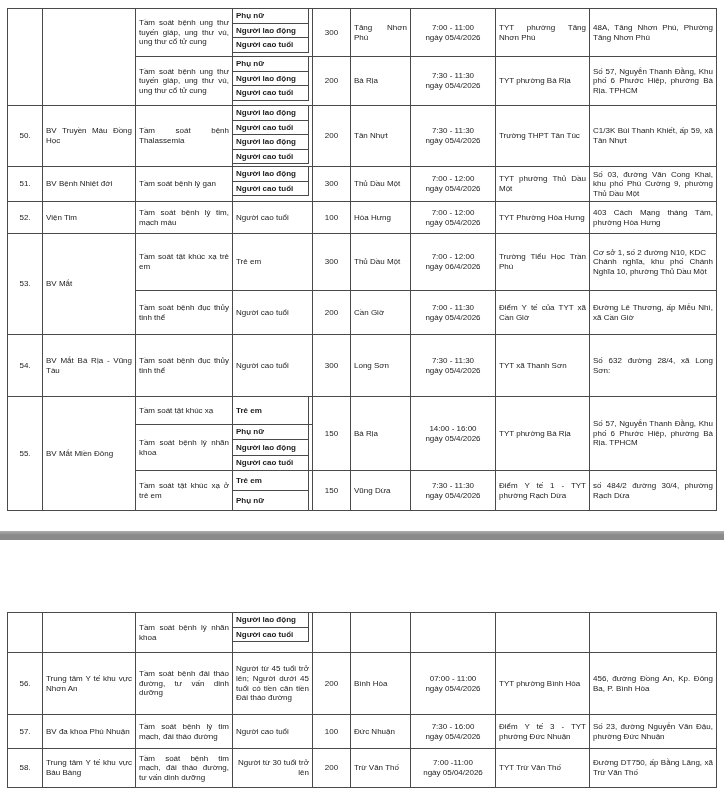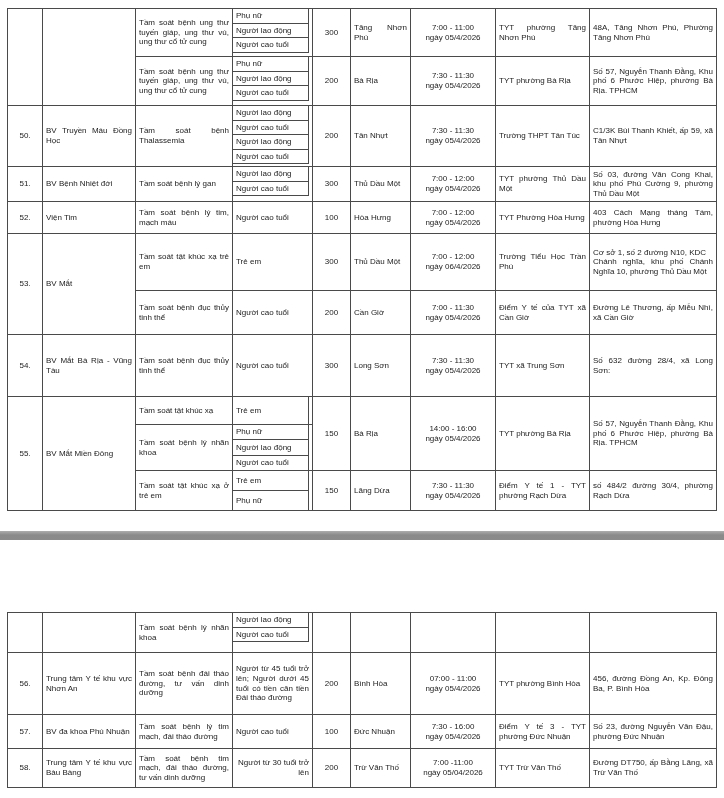--- a/index.html
+++ b/index.html
@@ -32,21 +32,21 @@
     vertical-align:middle;
     text-align:justify;
     word-wrap:break-word;
     overflow:hidden;
   }
   td.c{text-align:center;}
   td.time{text-align:center;white-space:pre-line;}
   td.pre{white-space:pre-line;}
 
   
-  td.aud{padding:0;vertical-align:top;}
+  td.aud{padding:0;vertical-align:top;font-weight:bold;}
   td.aud .box{
     margin-right:3px;
     border-right:1px solid var(--bd);
     border-bottom:1px solid var(--bd);
     padding:2px 2px 2px 3px;
     text-align:left;
   }
   td.aud .fill{display:flex;flex-direction:column;}
   td.aud .fill .box{
     flex:1 1 auto;
@@ -191,21 +191,21 @@
 
     <tr style="height:62px">
       <td class="c">54.</td>
       <td>BV Mắt Bà Rịa - Vũng Tàu</td>
       <td>Tầm soát bệnh đục thủy tinh thể</td>
       <td style="text-align:left">Người cao tuổi</td>
       <td class="c">300</td>
       <td>Long Sơn</td>
       <td class="time">7:30 - 11:30
 ngày 05/4/2026</td>
-      <td>TYT xã Trung Sơn</td>
+      <td>TYT xã Thanh Sơn</td>
       <td>Số 632 đường 28/4, xã Long Sơn:</td>
     </tr>
 
     <tr style="height:28px">
       <td class="c" rowspan="3">55.</td>
       <td rowspan="3">BV Mắt Miền Đông</td>
       <td>Tầm soát tật khúc xạ</td>
       <td class="aud">
         <div class="fill fh27">
           <div class="box last">Trẻ em</div>
@@ -232,21 +232,21 @@
 
     <tr style="height:40px">
       <td>Tầm soát tật khúc xạ ở trẻ em</td>
       <td class="aud">
         <div class="fill fh39">
           <div class="box">Trẻ em</div>
           <div class="box last">Phụ nữ</div>
         </div>
       </td>
       <td class="c">150</td>
-      <td>Lăng Dừa</td>
+      <td>Vũng Dừa</td>
       <td class="time">7:30 - 11:30
 ngày 05/4/2026</td>
       <td>Điểm Y tế 1 - TYT phường Rạch Dừa</td>
       <td>số 484/2 đường 30/4, phường Rạch Dừa</td>
     </tr>
   </tbody>
     </table>
 
   <div class="sep-bar"></div>
 

